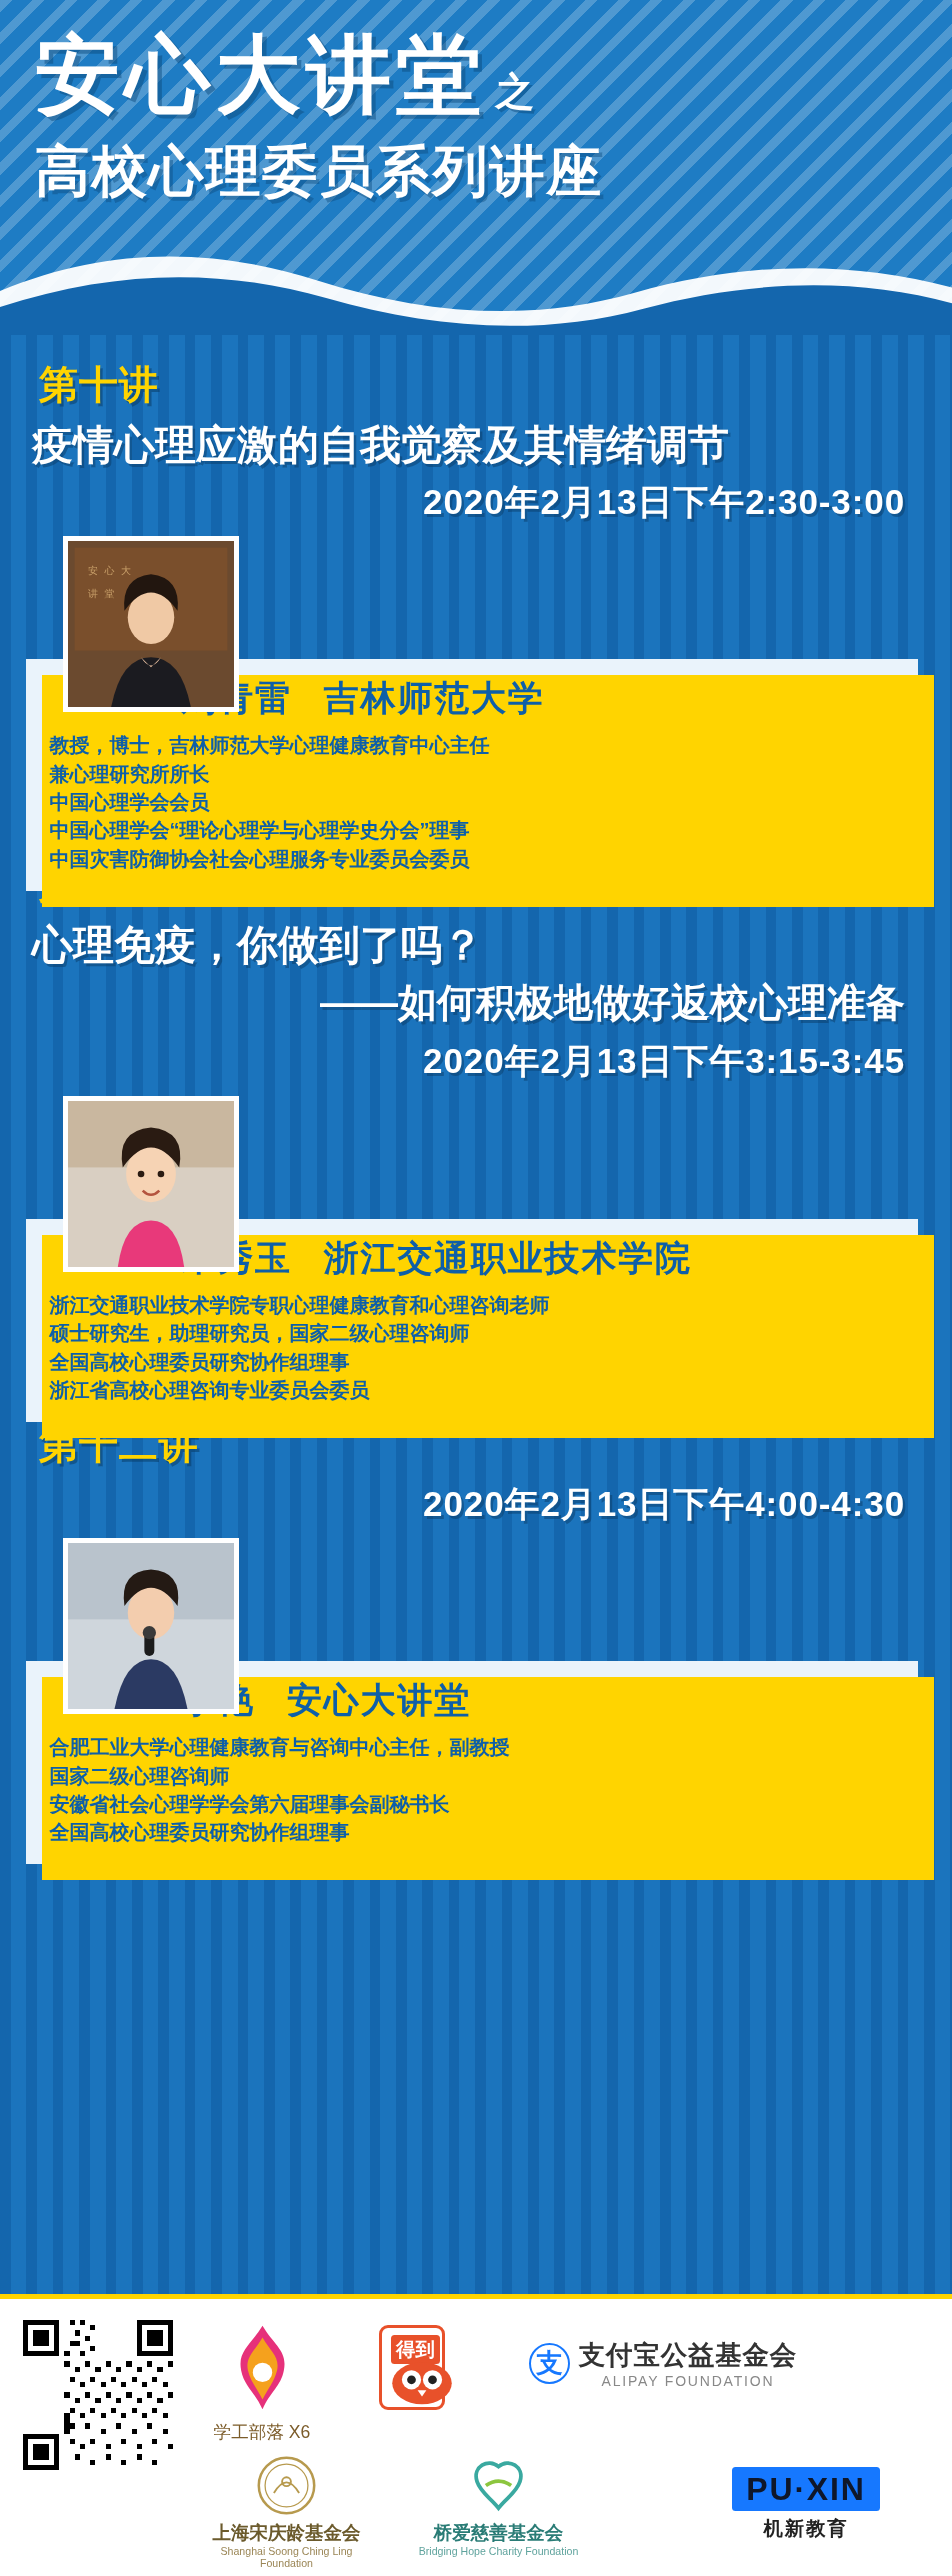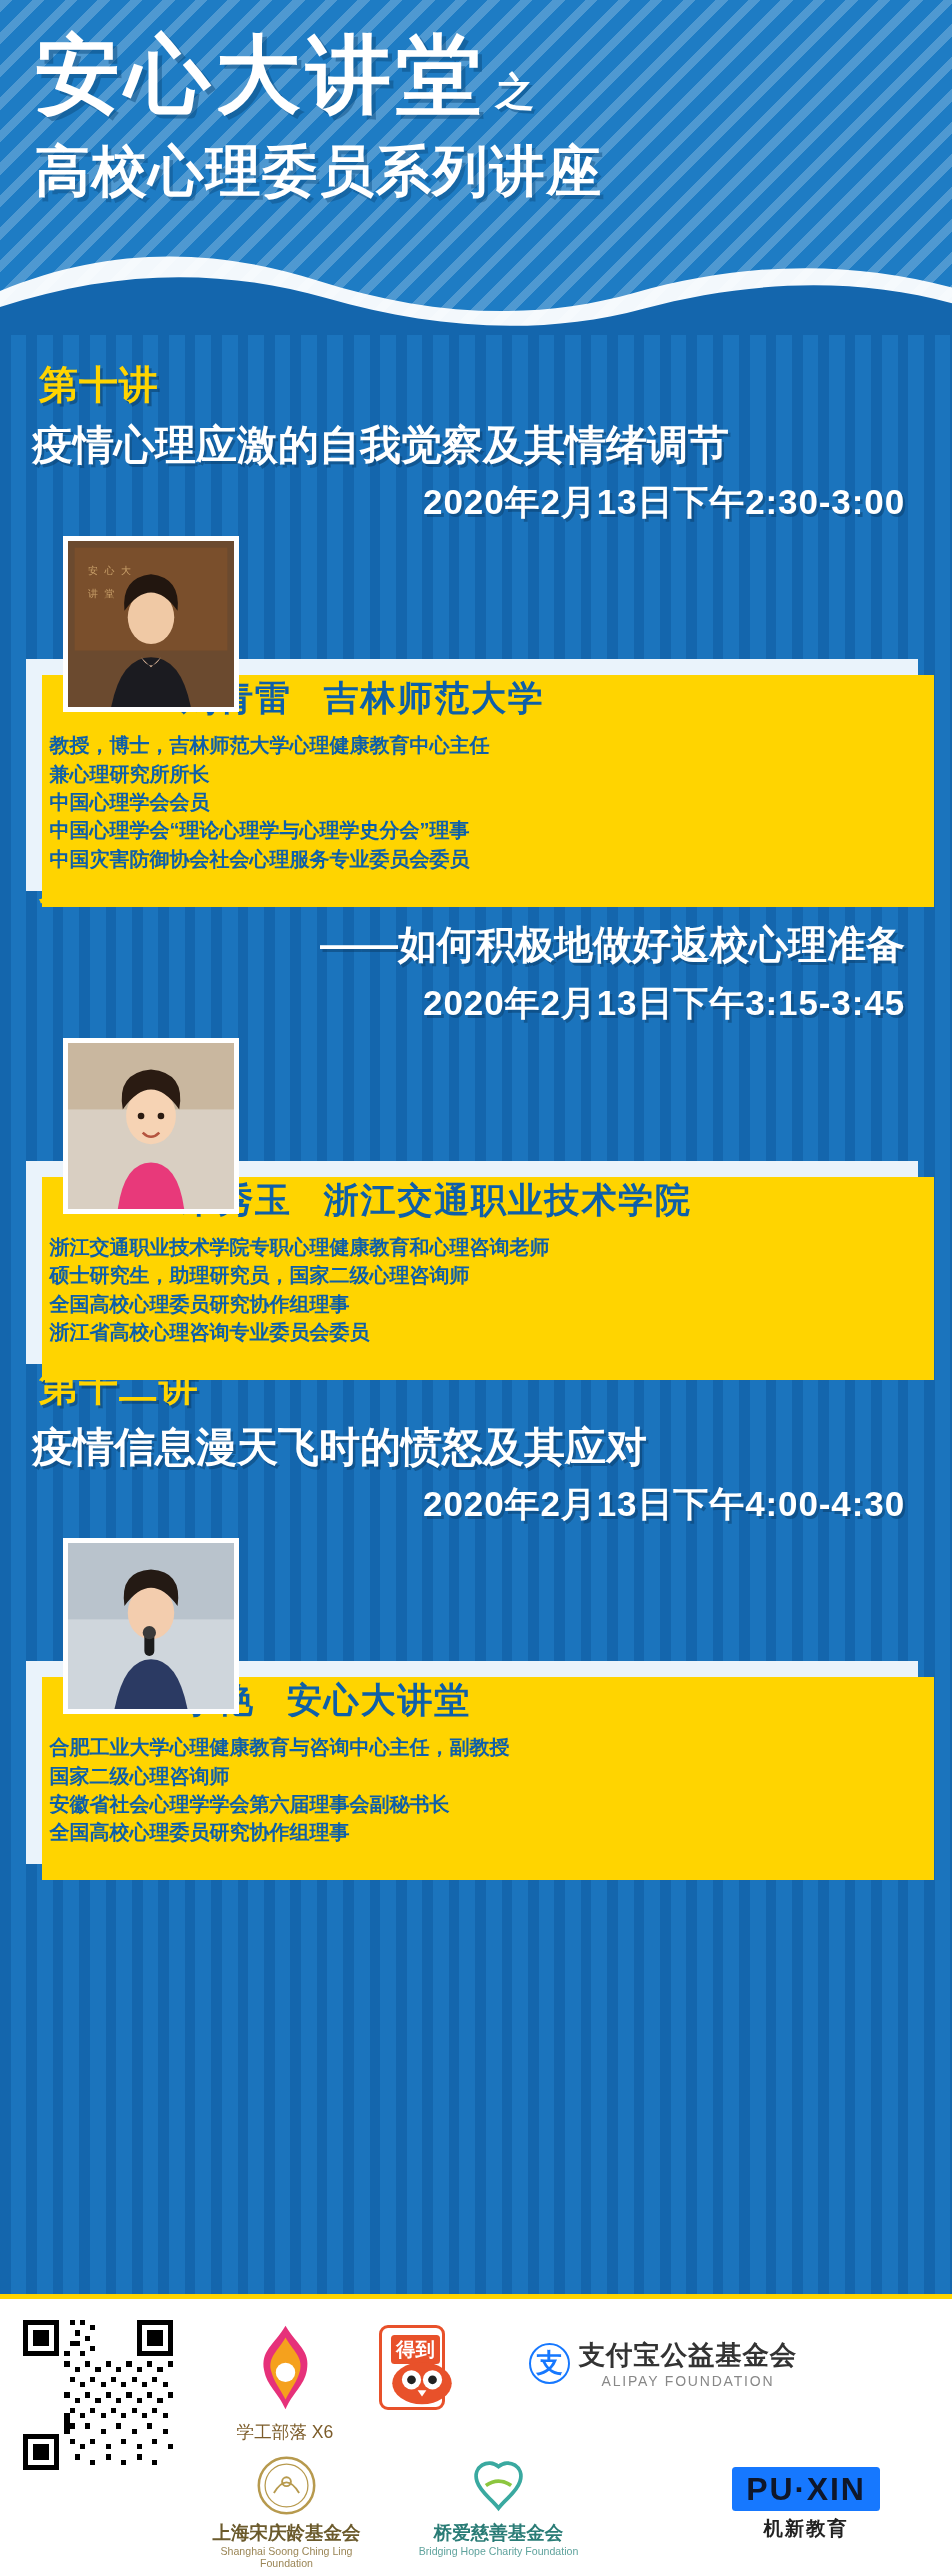--- a/index.html
+++ b/index.html
@@ -193,20 +193,21 @@
           <div>中国心理学会会员</div>
           <div>中国心理学会“理论心理学与心理学史分会”理事</div>
           <div>中国灾害防御协会社会心理服务专业委员会委员</div>
         </div>
       </div>
     </div>
   </div>
 
   <div class="section" style="margin-top:35px;">
     <div class="sec-no">第十一讲</div>
+    <div class="sec-title">心理免疫，你做到了吗？</div>
     <div class="sec-title2">——如何积极地做好返校心理准备</div>
     <div class="sec-time">2020年2月13日下午3:15-3:45</div>
     <div class="card-wrap">
       <div class="photo">
         <svg viewBox="0 0 100 100">
           <rect width="100" height="100" fill="#d9cfc2"></rect>
           <rect x="0" y="0" width="100" height="40" fill="#c9b79f"></rect>
           <ellipse cx="50" cy="44" rx="15" ry="17" fill="#f6d3b4"></ellipse>
           <path d="M33,40 q17,-24 34,0 q4,-22 -17,-24 q-21,2 -17,24z" fill="#2a1b12"></path>
           <path d="M30,100 q4,-28 20,-28 q16,0 20,28z" fill="#e8397a"></path>
@@ -224,21 +225,20 @@
           <div>硕士研究生，助理研究员，国家二级心理咨询师</div>
           <div>全国高校心理委员研究协作组理事</div>
           <div>浙江省高校心理咨询专业委员会委员</div>
         </div>
       </div>
     </div>
   </div>
 
   <div class="section" style="margin-top:35px;">
     <div class="sec-no">第十二讲</div>
-    <div class="sec-title">疫情信息漫天飞时的愤怒及其应对</div>
     <div class="sec-time">2020年2月13日下午4:00-4:30</div>
     <div class="card-wrap">
       <div class="photo">
         <svg viewBox="0 0 100 100">
           <rect width="100" height="100" fill="#cfd6dc"></rect>
           <rect x="0" y="0" width="100" height="46" fill="#b9c3cc"></rect>
           <ellipse cx="50" cy="42" rx="14" ry="16" fill="#f3cdae"></ellipse>
           <path d="M34,38 q16,-22 32,0 q3,-21 -16,-22 q-19,1 -16,22z" fill="#241a14"></path>
           <path d="M28,100 q6,-30 22,-30 q16,0 22,30z" fill="#2b3a63"></path>
           <rect x="46" y="54" width="6" height="14" rx="3" fill="#1c1c1c"></rect>
@@ -343,21 +343,21 @@
             <rect x="13" y="27" width="1" height="1"></rect>
             <rect x="16" y="26" width="1" height="1"></rect>
           <rect x="19" y="27" width="1" height="1"></rect>
             <rect x="22" y="26" width="1" height="1"></rect>
             <rect x="25" y="27" width="1" height="1"></rect>
           <rect x="8" y="18" width="1" height="4"></rect>
             <rect x="8" y="6" width="1" height="1"></rect>
         </g>
       </svg>
 
-      <div class="f-logo" style="left:210px; top:21px; width:150px;">
+      <div class="f-logo" style="left:187px; top:21px; width:150px;">
         <svg width="97" height="97" viewBox="0 0 100 100">
           <path d="M50,6 C62,26 76,32 72,52 C69,68 58,74 50,92 C42,74 31,68 28,52 C24,32 38,26 50,6 Z" fill="#e6317a"></path>
           <path d="M50,18 C58,32 68,38 65,52 C62,64 56,70 50,82 C44,70 38,64 35,52 C32,38 42,32 50,18 Z" fill="#f5a11d"></path>
           <circle cx="50" cy="54" r="10" fill="#fff"></circle>
         </svg>
         <div class="logo-txt">学工部落 X6</div>
       </div>
 
       <div class="f-logo" style="left:379px; top:26.4px; width:106px;">
         <div class="dedao">

